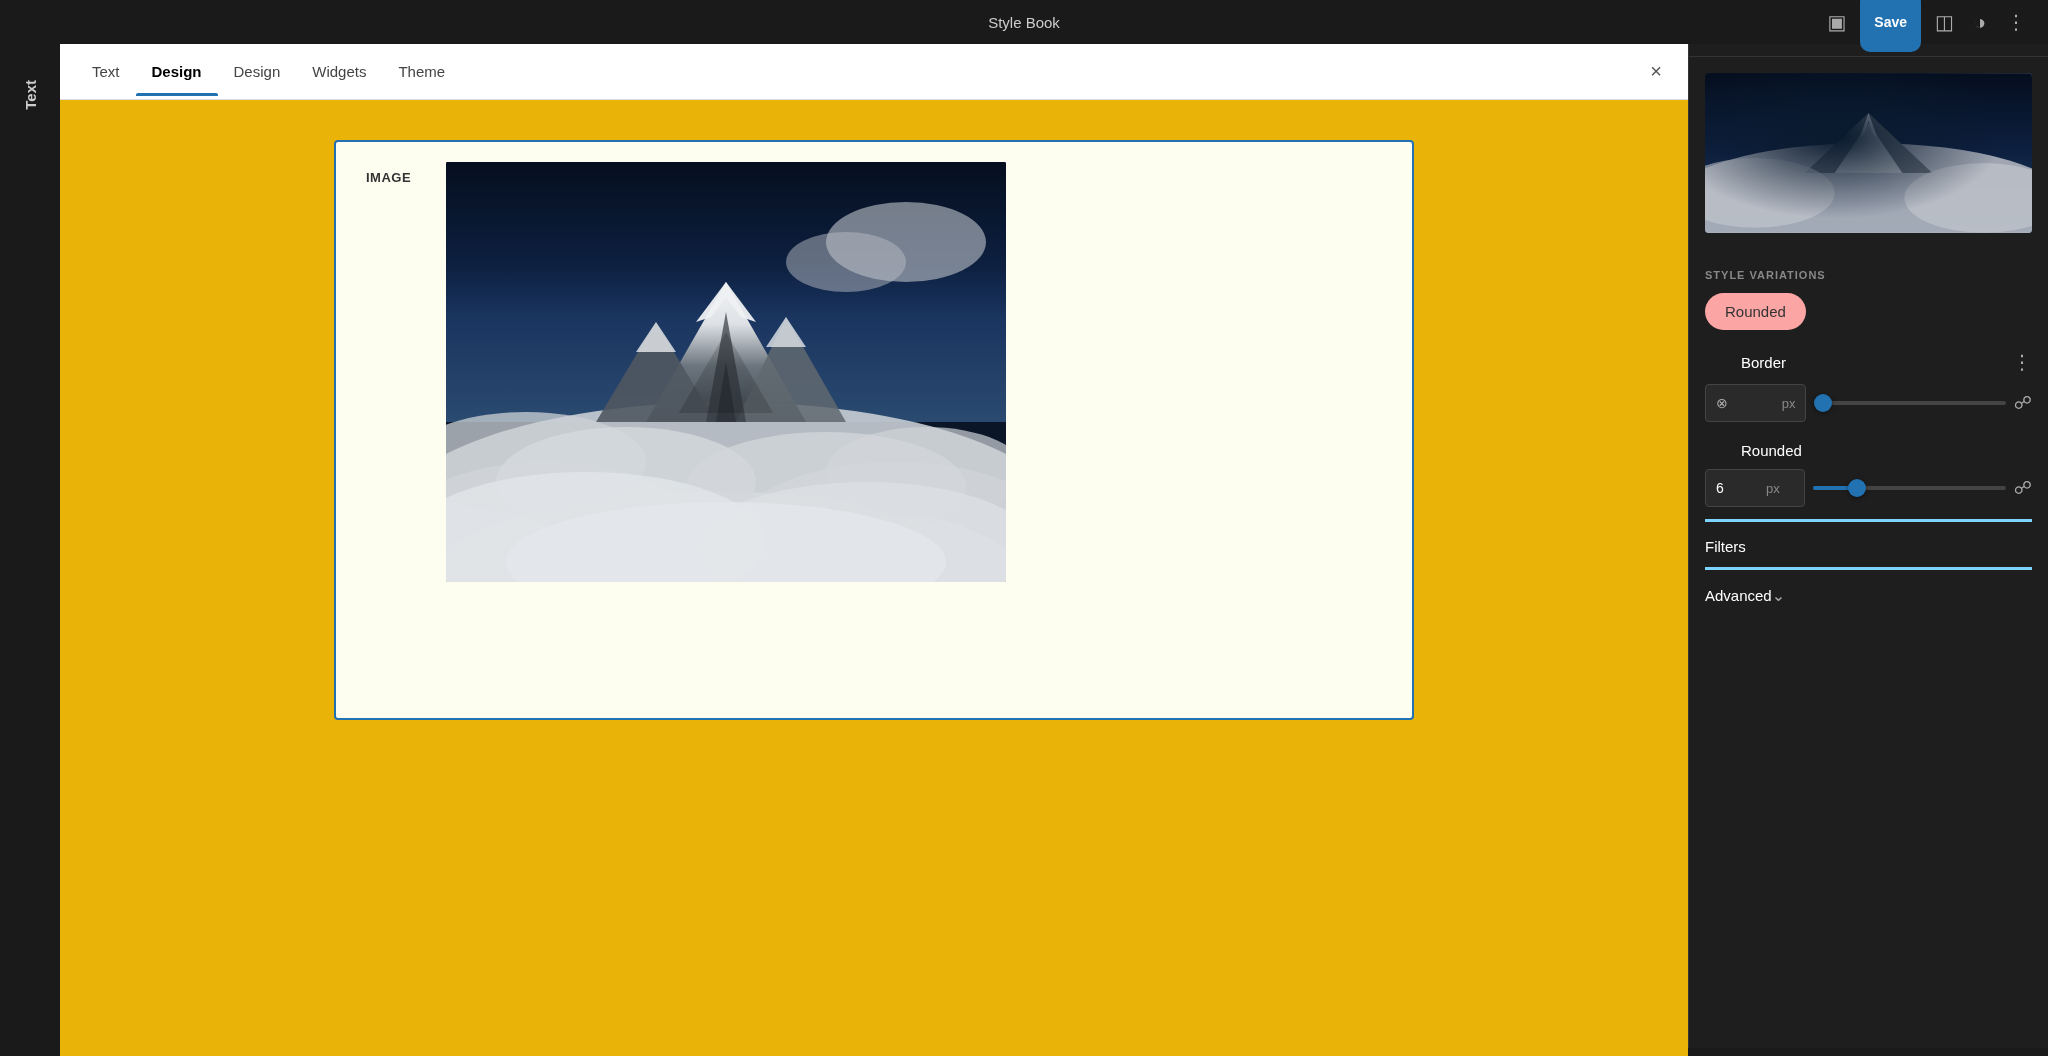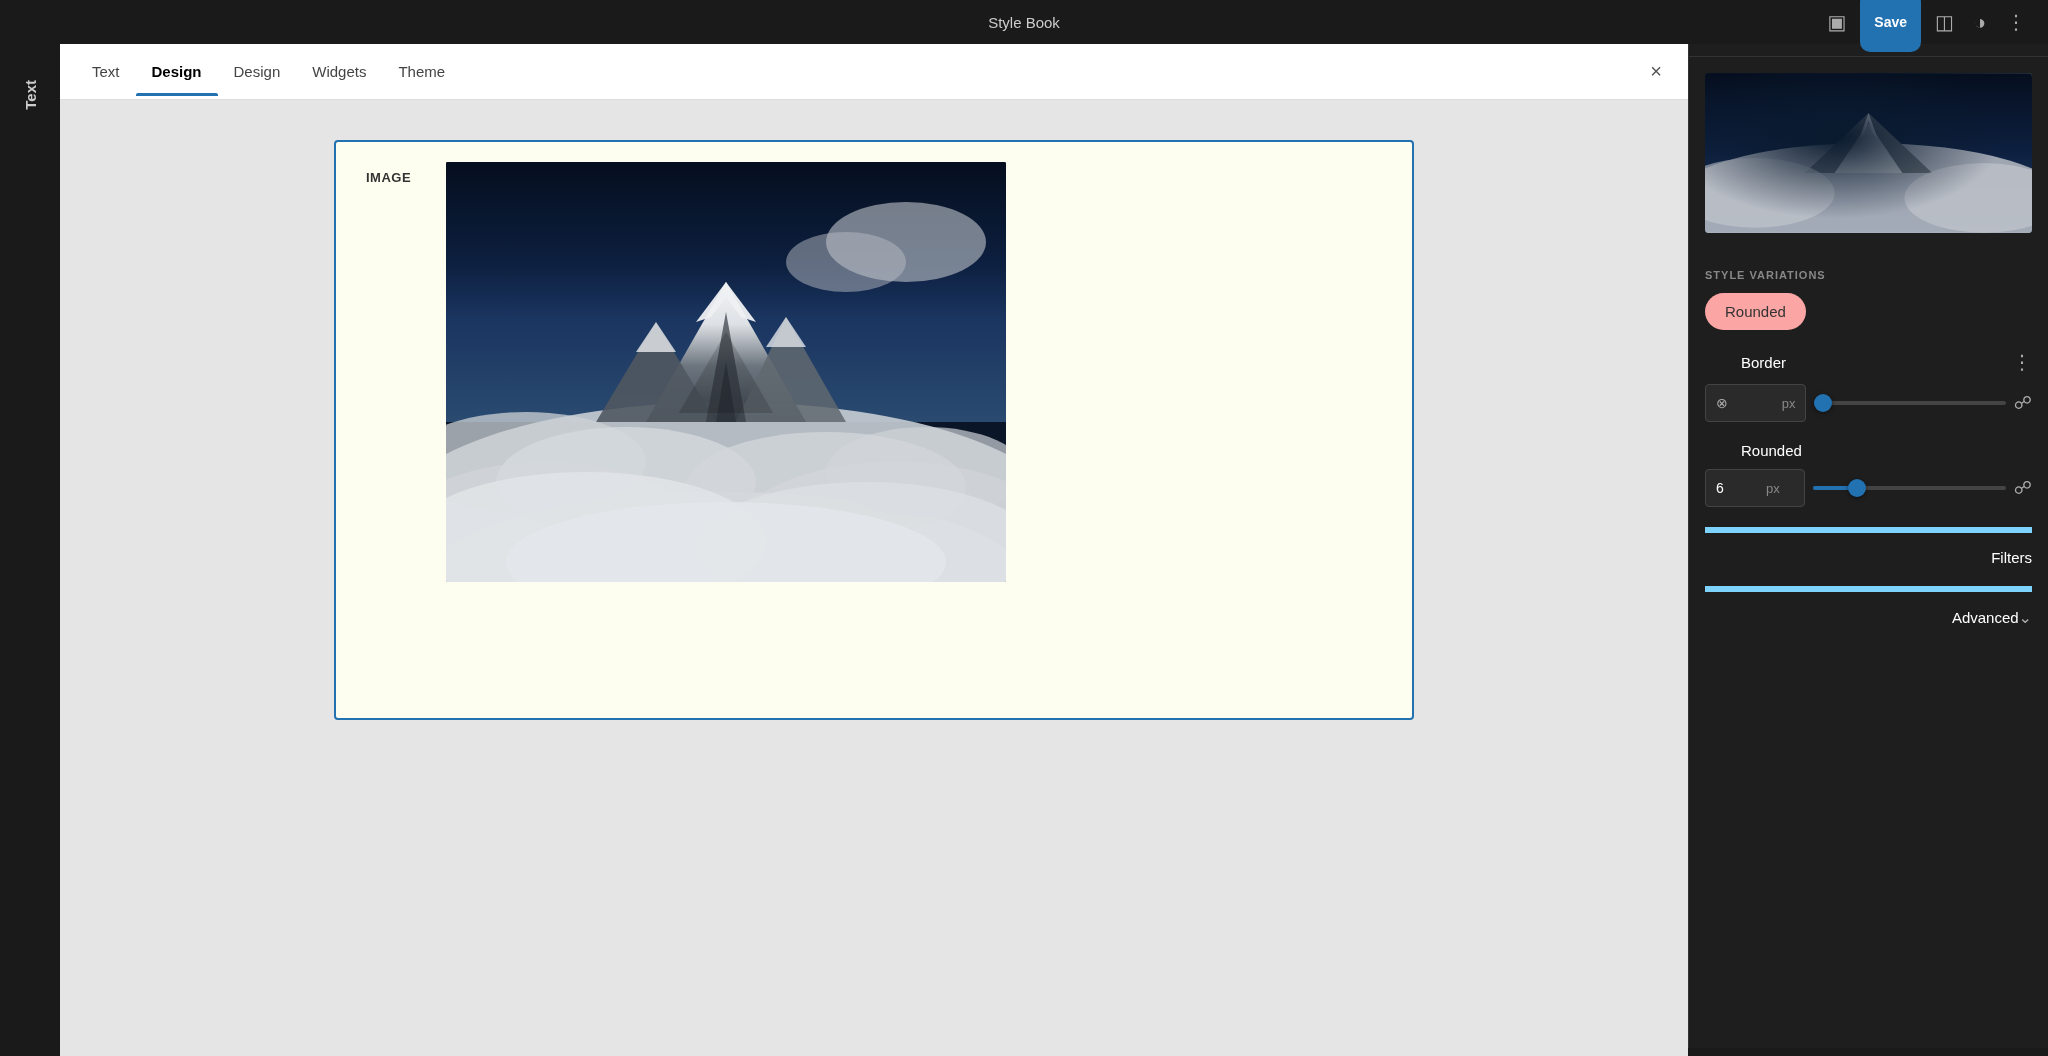--- a/index.html
+++ b/index.html
@@ -41,21 +41,21 @@
       height: 3px; background: #2271b1; border-radius: 2px 2px 0 0;
     }
     .tab-close {
       position: absolute; right: 16px; top: 50%; transform: translateY(-50%);
       font-size: 20px; color: #555; cursor: pointer; background: none; border: none;
       width: 32px; height: 32px; display: flex; align-items: center; justify-content: center;
     }
 
     
     .preview-area {
-      flex: 1; background: #e5e5e5; display: flex; align-items: flex-start;
+      flex: 1; background: #eab308; display: flex; align-items: flex-start;
       justify-content: center; padding: 40px 20px; overflow: auto;
     }
 
     .image-block {
       border: 2px solid #2271b1; border-radius: 4px;
       background: #fefef0; width: 1080px; min-height: 580px;
       display: flex; align-items: flex-start; padding: 20px 30px; gap: 20px;
       position: relative;
     }
     .image-label {
@@ -167,22 +167,22 @@
     .slider-fill { height: 100%; background: #2271b1; border-radius: 2px; }
     .slider-thumb {
       width: 18px; height: 18px; background: #2271b1; border-radius: 50%;
       position: absolute; top: 50%; transform: translateY(-50%);
       cursor: grab; box-shadow: 0 1px 4px rgba(0,0,0,0.5);
     }
     .link-icon { color: #aaa; font-size: 18px; cursor: pointer; }
 
     
     .collapsible-section {
-      border-top: 6px solid #7dd3fc; margin-top: 20px; padding-top: 16px;
-      display: flex; align-items: center; justify-content: flex-end;
+      border-top: 3px solid #7dd3fc; margin-top: 12px; padding-top: 16px;
+      display: flex; align-items: center; justify-content: flex-start;
       cursor: pointer;
     }
     .collapsible-label { color: #fff; font-size: 15px; font-weight: 500; }
     .chevron { color: #aaa; font-size: 16px; }
 
     
     .left-sidebar {
       position: absolute; top: 44px; left: 0; width: 60px; bottom: 0;
       background: #1a1a1a; display: flex; flex-direction: column; align-items: center;
       padding-top: 20px;

